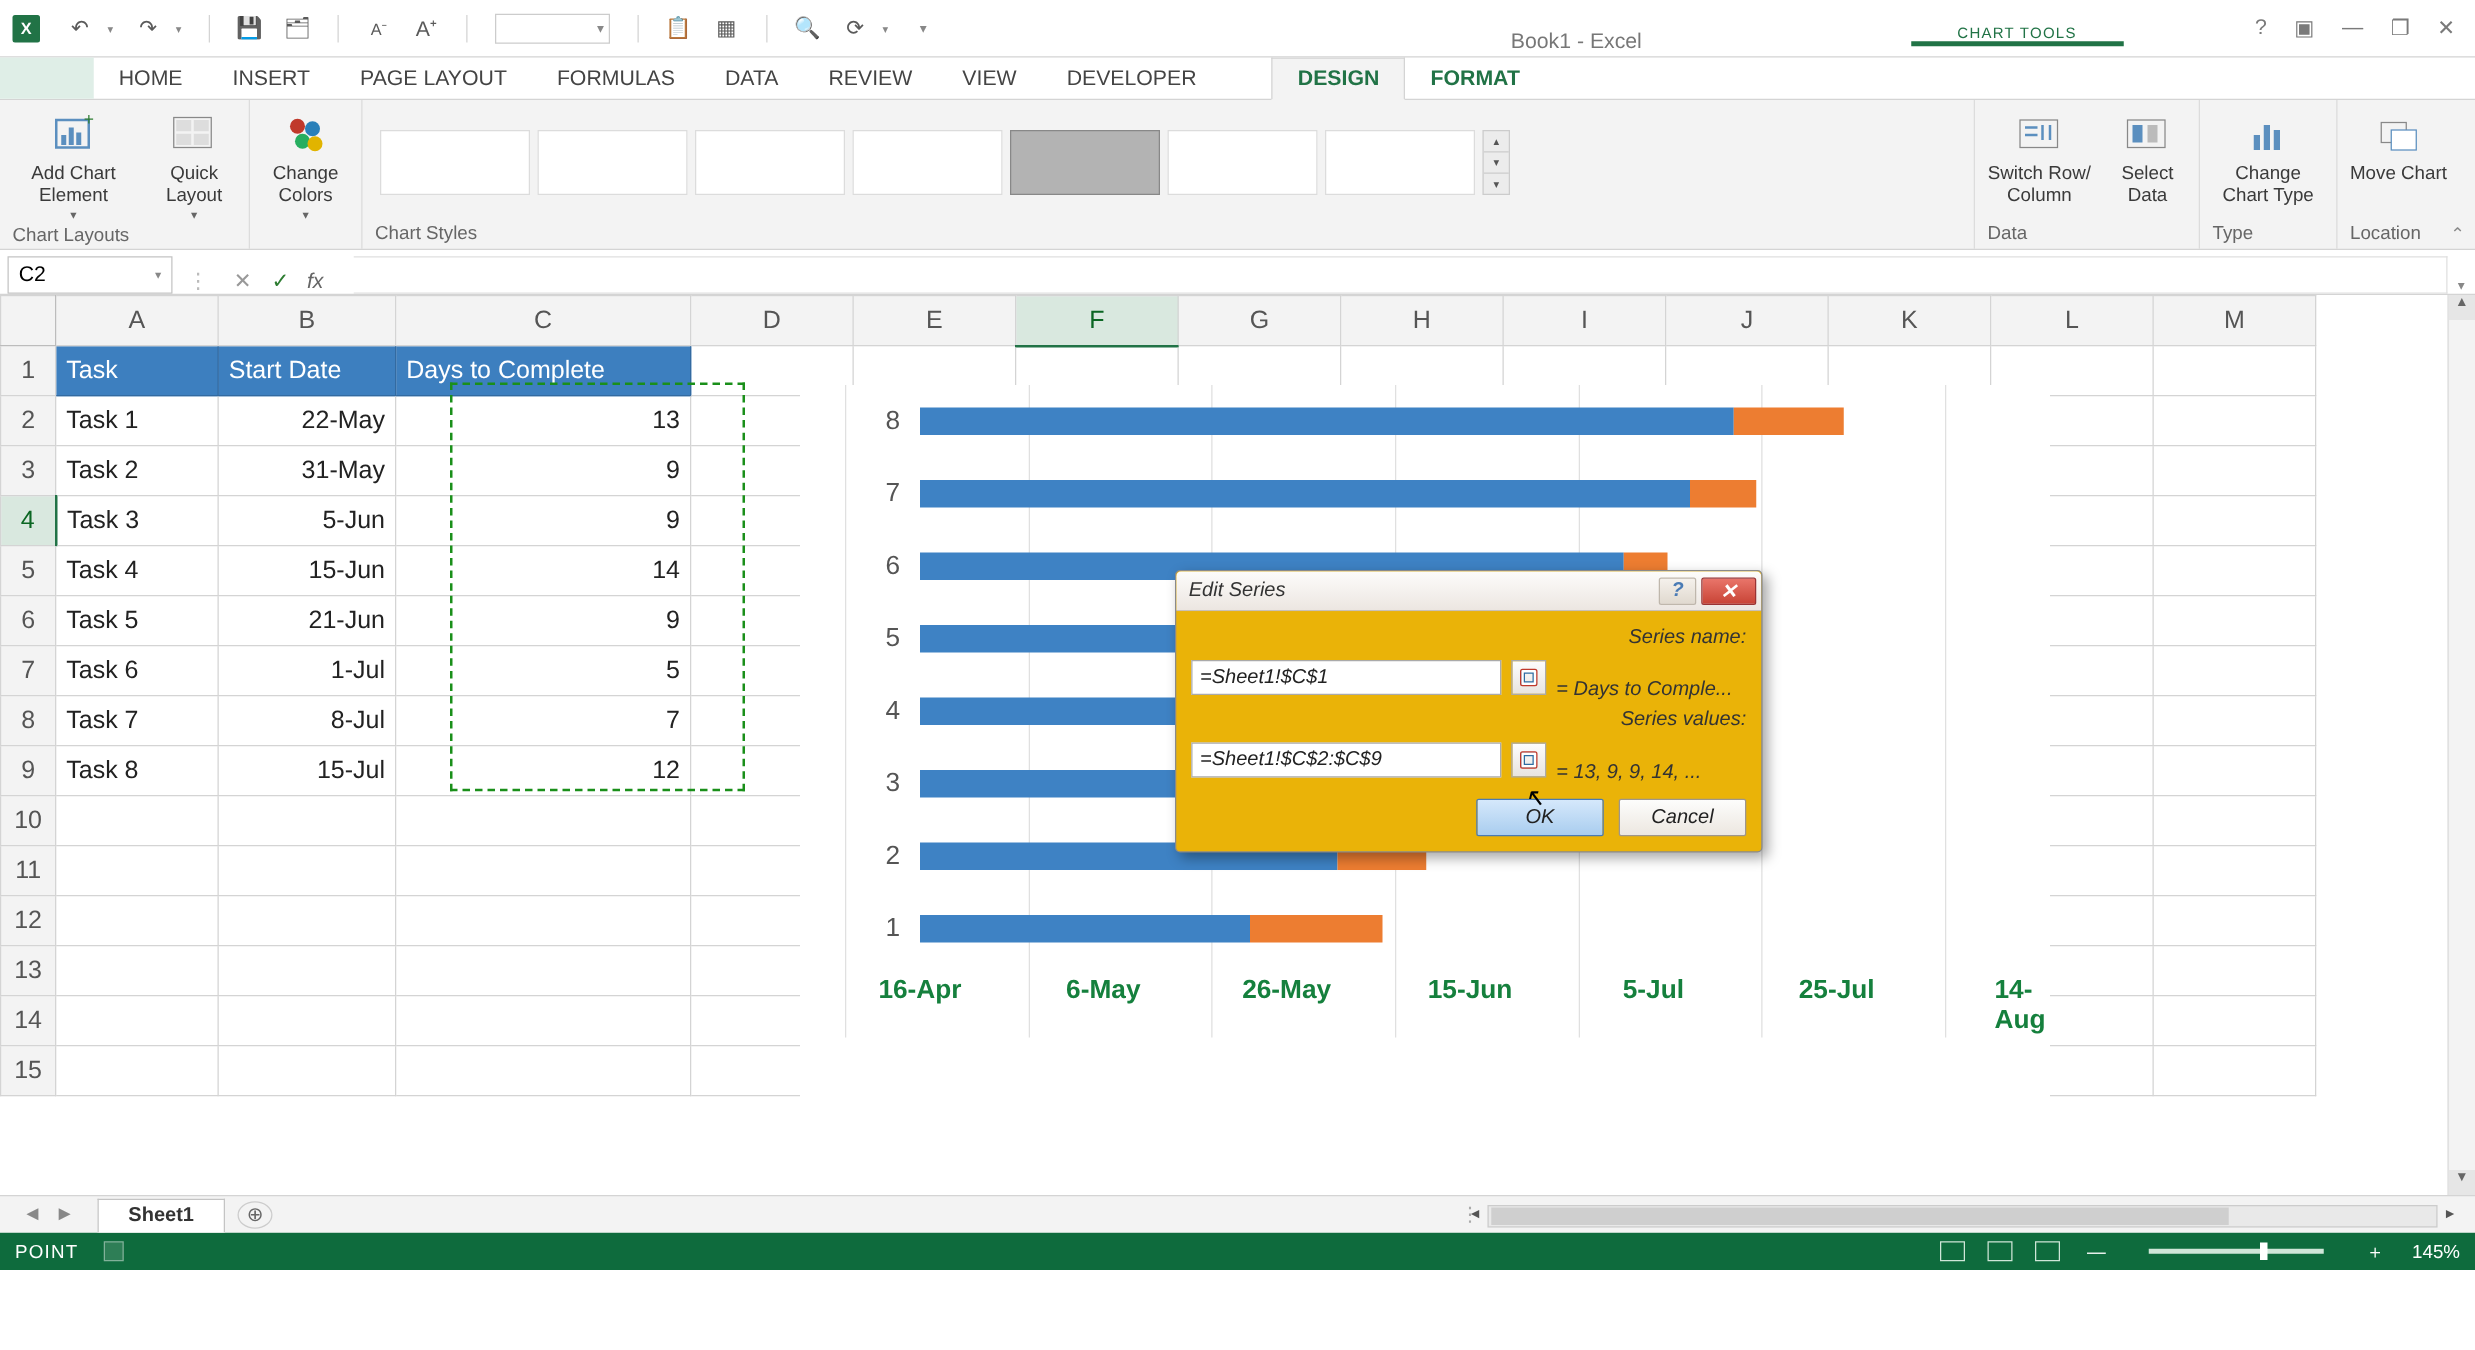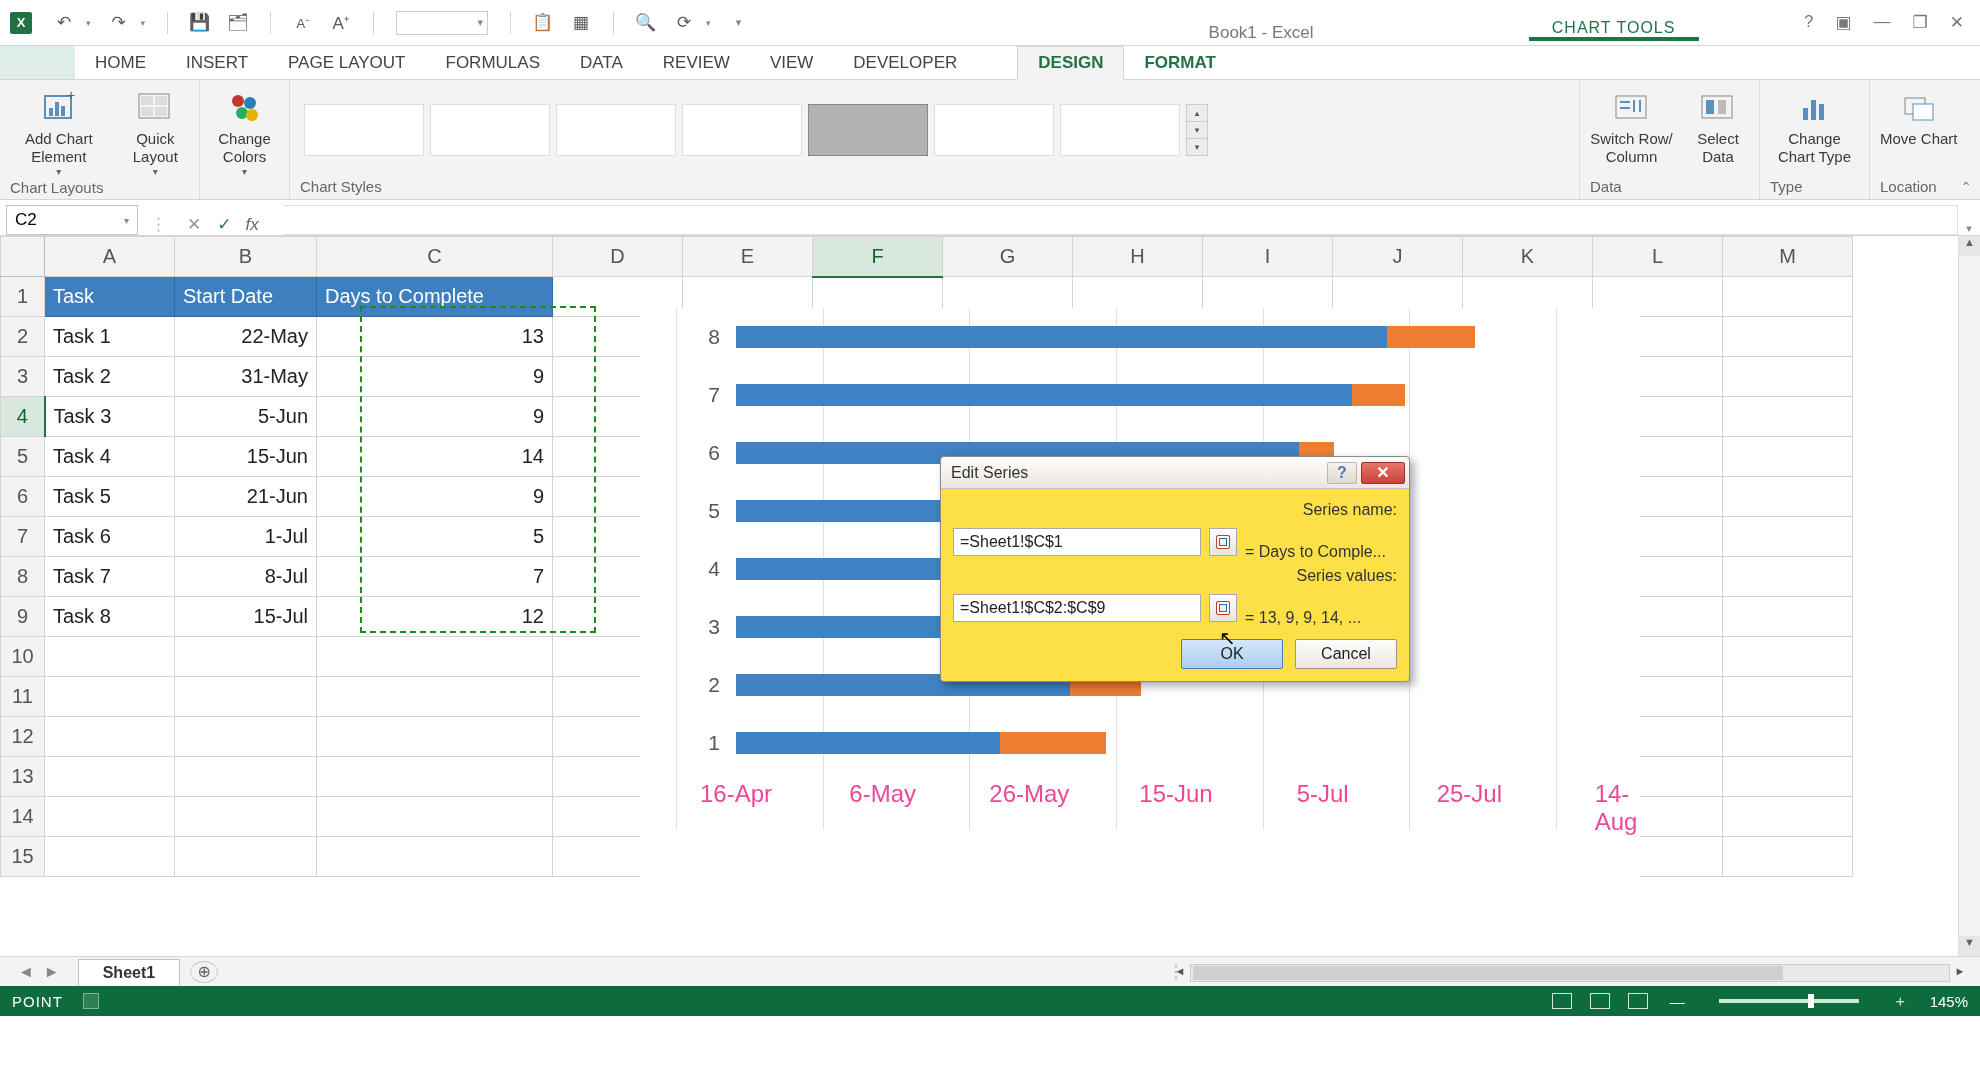--- a/index.html
+++ b/index.html
@@ -9,21 +9,21 @@
   
   .titlebar { display: flex; align-items: center; height: 46px; background: #fff; border-bottom: 1px solid #d4d4d4; padding: 0 10px; font-size: 17px; color: #555; }
   .titlebar .qa-group { display: flex; align-items: center; gap: 18px; }
   .excel-icon { width: 22px; height: 22px; background: #217346; color: #fff; font-weight: bold; font-size: 13px; display: inline-flex; align-items: center; justify-content: center; border-radius: 2px; margin-right: 4px; }
   .qa-sep { width: 1px; height: 22px; background: #d4d4d4; margin: 0 4px; }
   .qa-icon { width: 20px; height: 20px; display: inline-flex; align-items: center; justify-content: center; color: #5a5a5a; }
   .qa-drop { font-size: 9px; color: #888; margin-left: -6px; }
   .title-center { flex: 1; text-align: center; position: relative; margin-left: 220px; }
   .doc-title { color: #777; position: absolute; left: 240px; top: 0; }
   .chart-tools-group { position: absolute; left: 560px; top: -4px; text-align: center; }
-  .chart-tools-label { font-size: 16px; letter-spacing: 1px; color: #217346; font-weight: 500; }
+  .chart-tools-label { font-size: 12px; letter-spacing: 1px; color: #217346; font-weight: 500; }
   .chart-tools-underline { height: 4px; background: #217346; width: 170px; margin: 0 auto; }
   .win-controls { display: flex; gap: 22px; color: #7a7a7a; padding-right: 6px; }
 
   
   .ribbon-tabs { display: flex; height: 34px; align-items: stretch; border-bottom: 1px solid #d4d4d4; font-size: 17px; }
   .file-tab { width: 75px; background: #dfeee7; }
   .ribbon-tab { padding: 0 20px; display: flex; align-items: center; color: #444; cursor: pointer; }
   .ribbon-tab.contextual { color: #217346; font-weight: 700; }
   .ribbon-tab.active { background: #f3f3f3; border: 1px solid #d4d4d4; border-bottom: 1px solid #f3f3f3; margin-bottom: -1px; }
 
@@ -73,28 +73,28 @@
 
   
   .chart-box { position: absolute; left: 640px; top: 72px; width: 1000px; height: 570px; background: #fff; }
   .chart-inner { position: relative; width: 100%; height: 100%; padding-left: 60px; }
   .bar-row { display: flex; align-items: center; height: 58px; }
   .bar-row .y-label { width: 36px; text-align: right; color: #555; font-size: 21px; padding-right: 16px; }
   .bar-track { flex: 1; position: relative; height: 22px; }
   .bar-seg1 { position: absolute; left: 0; top: 0; height: 100%; background: #3e82c4; }
   .bar-seg2 { position: absolute; top: 0; height: 100%; background: #ed7d31; }
   .x-axis { display: flex; position: relative; margin-left: 36px; height: 48px; }
-  .x-tick { position: absolute; transform: translateX(-50%); top: 8px; color: #ec4899; font-size: 24px; }
+  .x-tick { position: absolute; transform: translateX(-50%); top: 8px; color: #15803d; font-size: 21px; font-weight: bold; }
   .grid-line { position: absolute; top: 0; bottom: 48px; width: 1px; background: #e0e0e0; }
 
   .vscroll { position: absolute; right: 0; top: 0; bottom: 0; width: 22px; background: #f3f3f3; border-left: 1px solid #dcdcdc; }
   .vscroll .arrow { height: 20px; text-align: center; font-size: 11px; color: #666; background: #e6e6e6; }
 
   
-  .dialog { position: absolute; left: 940px; top: 220px; width: 470px; background: #fde047; border: 1px solid #8a8a8a; box-shadow: 4px 4px 10px rgba(0,0,0,.35); border-radius: 4px; font-size: 16px; z-index: 50; }
+  .dialog { position: absolute; left: 940px; top: 220px; width: 470px; background: #eab308; border: 1px solid #8a8a8a; box-shadow: 4px 4px 10px rgba(0,0,0,.35); border-radius: 4px; font-size: 16px; z-index: 50; font-style: italic; }
   .dialog-title { display: flex; align-items: center; height: 32px; background: linear-gradient(#fdfcfb,#ece6e1); border-bottom: 1px solid #c8c0b8; border-radius: 4px 4px 0 0; padding-left: 10px; }
   .dialog-title span.title-text { flex: 1; color: #333; }
   .dlg-help { width: 30px; height: 22px; background: linear-gradient(#f5f1ec,#e0d9cf); border: 1px solid #bfb7ac; color: #4a7bb5; font-weight: bold; display: flex; align-items: center; justify-content: center; margin-right: 4px; border-radius: 2px; }
   .dlg-close { width: 44px; height: 22px; background: linear-gradient(#e9756a,#c84436); border: 1px solid #933; color: #fff; display: flex; align-items: center; justify-content: center; font-weight: bold; border-radius: 2px; margin-right: 4px; }
   .dialog-body { padding: 8px 12px 12px 12px; text-align: right; }
   .field-label { color: #333; margin: 4px 0; }
   .field-row { display: flex; align-items: center; gap: 8px; margin-bottom: 6px; }
   .ref-input { width: 248px; height: 28px; border: 1px solid #aaa; background: #fff; padding: 0 6px; display: flex; align-items: center; color: #222; }
   .ref-btn { width: 28px; height: 28px; border: 1px solid #aaa; background: linear-gradient(#fdfdfd,#e8e4df); display: flex; align-items: center; justify-content: center; }
   .ref-btn-inner { width: 14px; height: 14px; border: 1px solid #c0392b; border-radius: 2px; box-shadow: inset 0 0 0 2px #fff, inset 0 0 0 3px #2d6ca2; }

